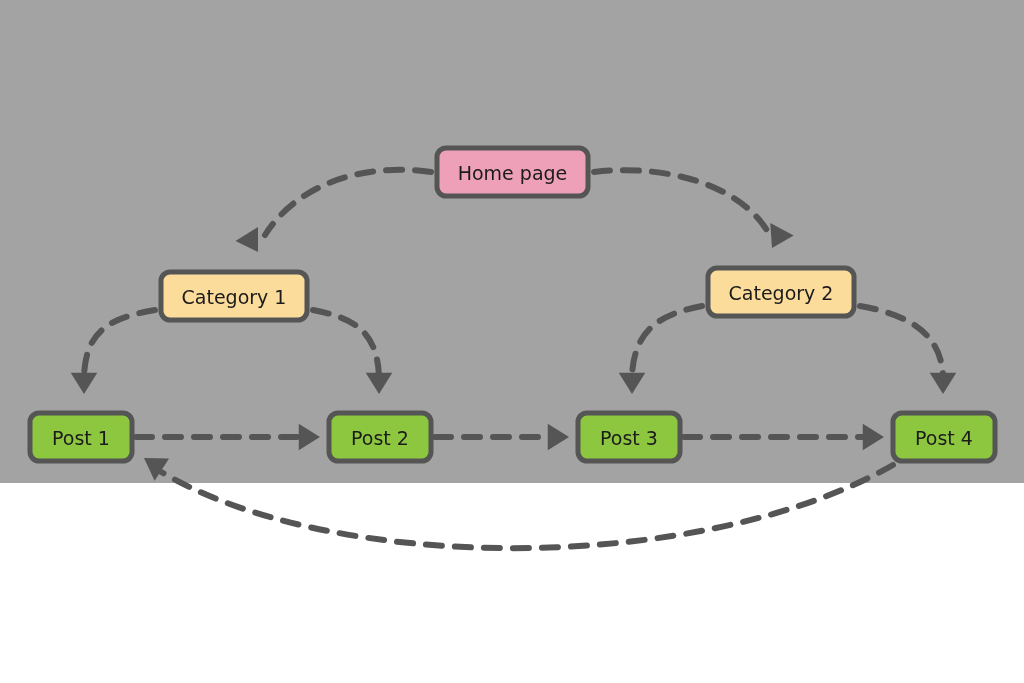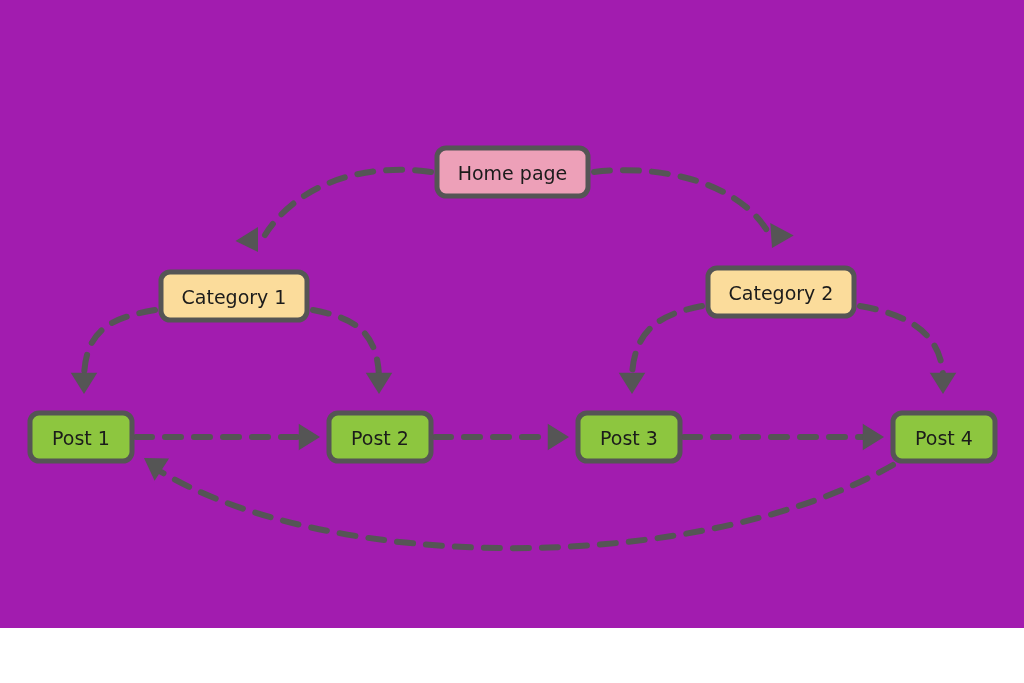--- a/index.html
+++ b/index.html
@@ -9,22 +9,22 @@
   }
   body {
     width: 1024px;
     height: 683px;
     font-family: "DejaVu Sans", sans-serif;
     overflow: hidden;
   }
   #diagram-root {
     position: relative;
     width: 1024px;
-    height: 628px;
-    background: #a21caf;
+    height: 483px;
+    background: #a3a3a3;
   }
   svg#site-structure-svg {
     display: block;
     width: 1024px;
     height: 683px;
   }
   .node-rect {
     stroke-width: 5;
     stroke-linejoin: round;
   }

